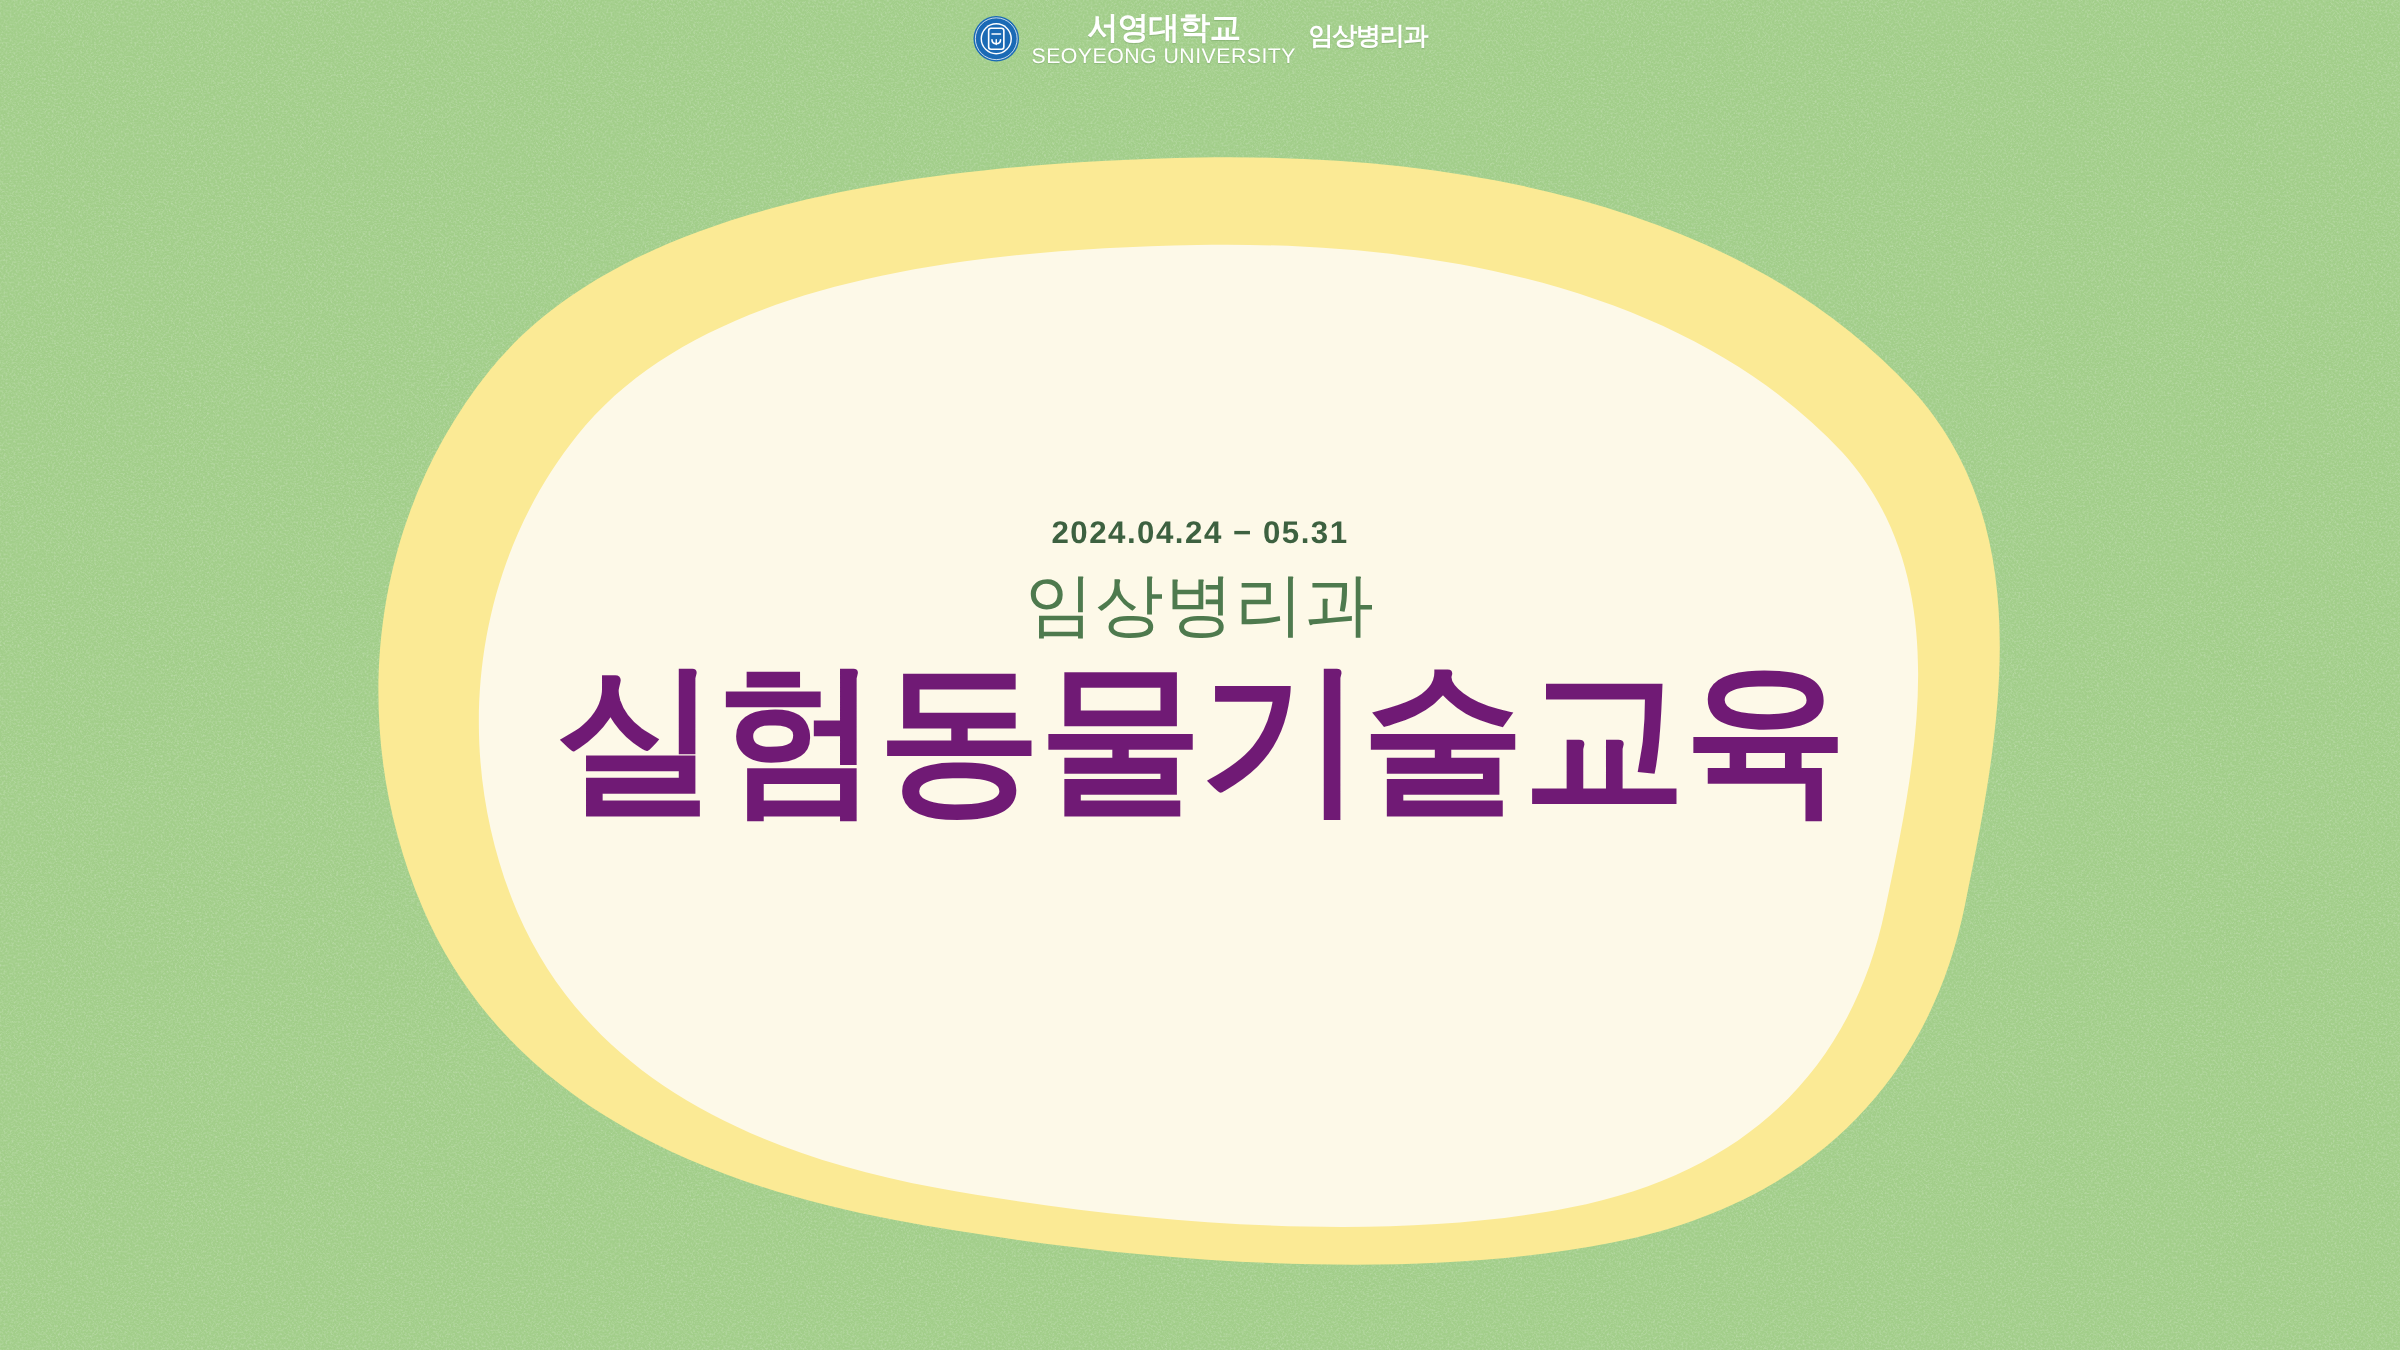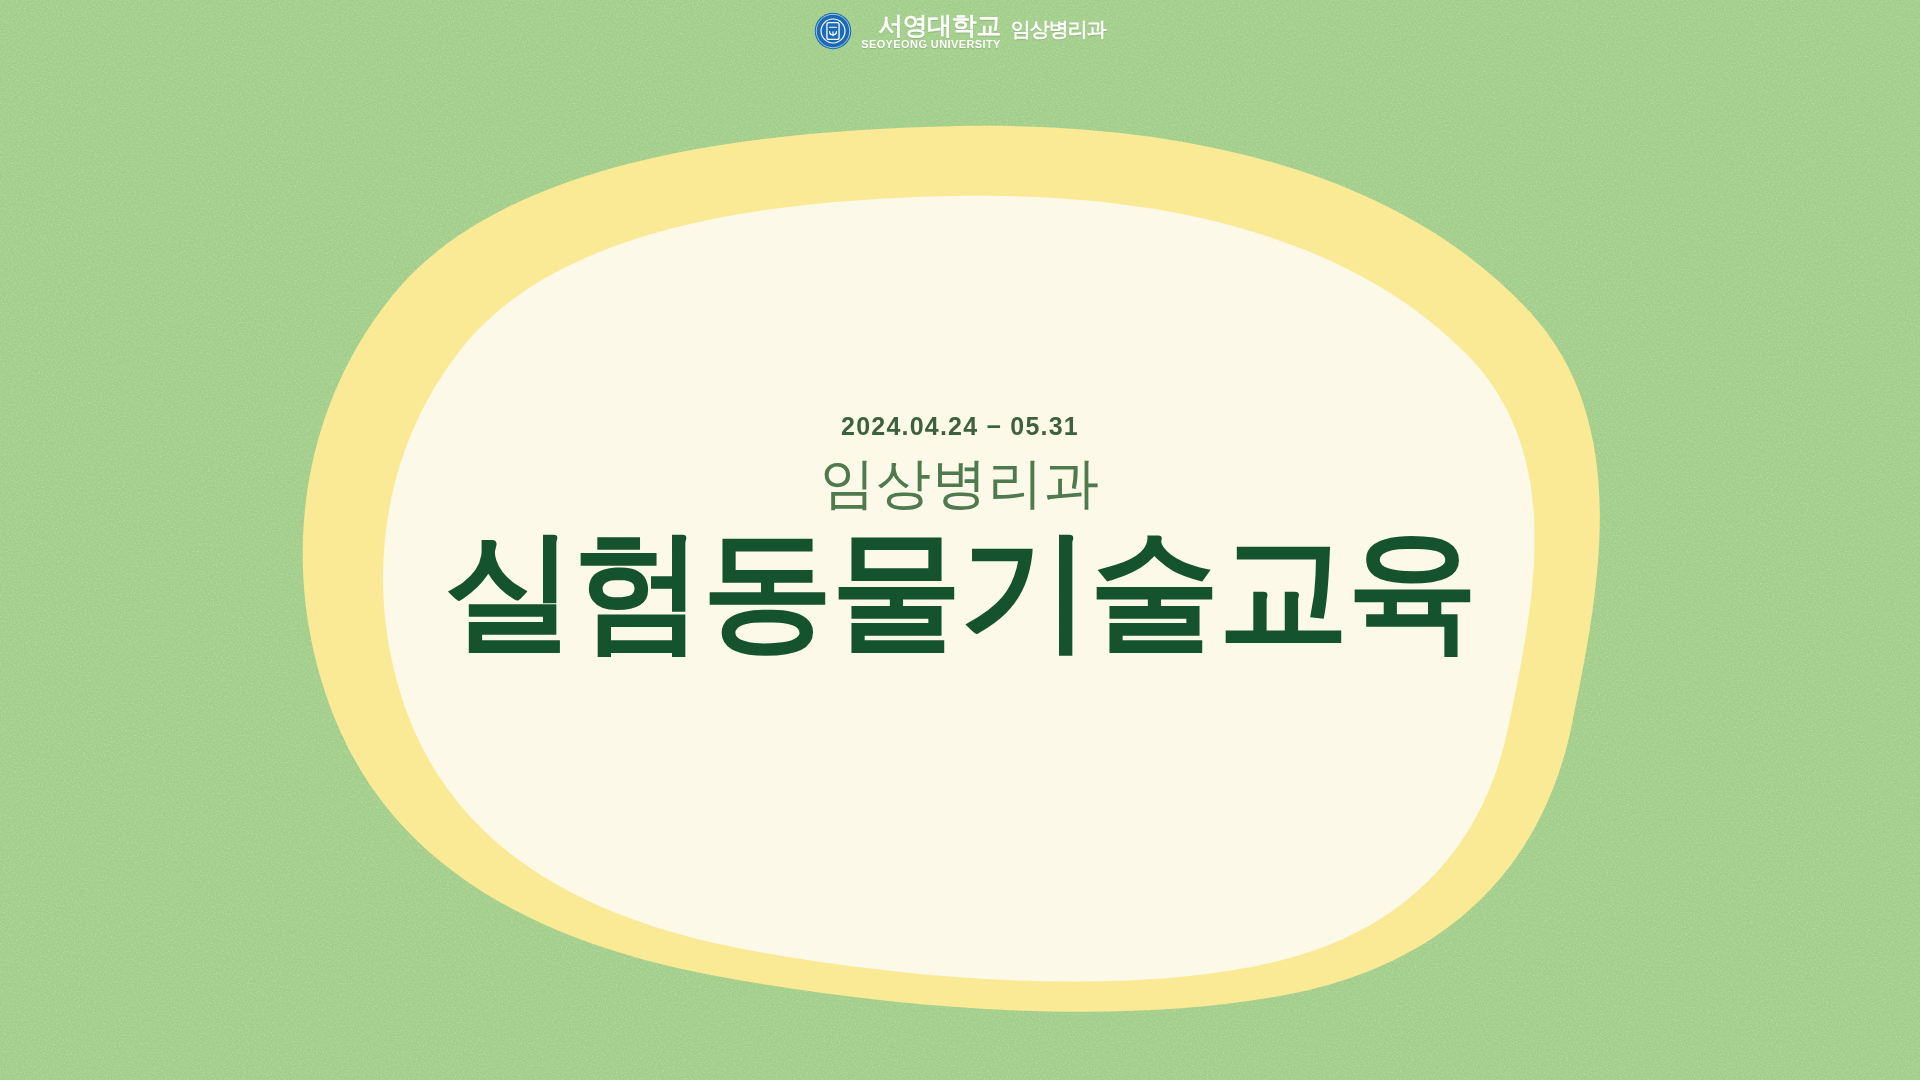--- a/index.html
+++ b/index.html
@@ -51,37 +51,37 @@
 
   #brand-block {
     display: flex;
     align-items: center;
     gap: 10px;
   }
 
   #brand-korean-stack {
     display: flex;
     flex-direction: column;
-    align-items: flex-end;
+    align-items: center;
     line-height: 1;
   }
 
   #brand-korean {
     color: #ffffff;
     font-size: 25px;
     font-weight: 700;
     letter-spacing: -.5px;
     line-height: 1.05;
     text-shadow: 0 1px 1px rgba(80,120,70,.30);
   }
 
   #brand-latin {
     color: #ffffff;
-    font-size: 11px;
-    font-weight: 700;
+    font-size: 17px;
+    font-weight: 400;
     letter-spacing: .4px;
     margin-top: 1px;
     text-shadow: 0 1px 1px rgba(80,120,70,.30);
   }
 
   #brand-dept {
     color: #ffffff;
     font-size: 20px;
     font-weight: 800;
     letter-spacing: -1px;
@@ -125,21 +125,21 @@
   #course-subtitle {
     color: #4e7a4e;
     font-size: 55px;
     font-weight: 400;
     letter-spacing: 1px;
     margin: 0 0 6px 0;
     line-height: 1.12;
   }
 
   #course-title {
-    color: #14532d;
+    color: #701a75;
     font-size: 131px;
     font-weight: 800;
     letter-spacing: -2px;
     margin: 0;
     line-height: 1.06;
     white-space: nowrap;
   }
 </style>
 </head>
 <body>

